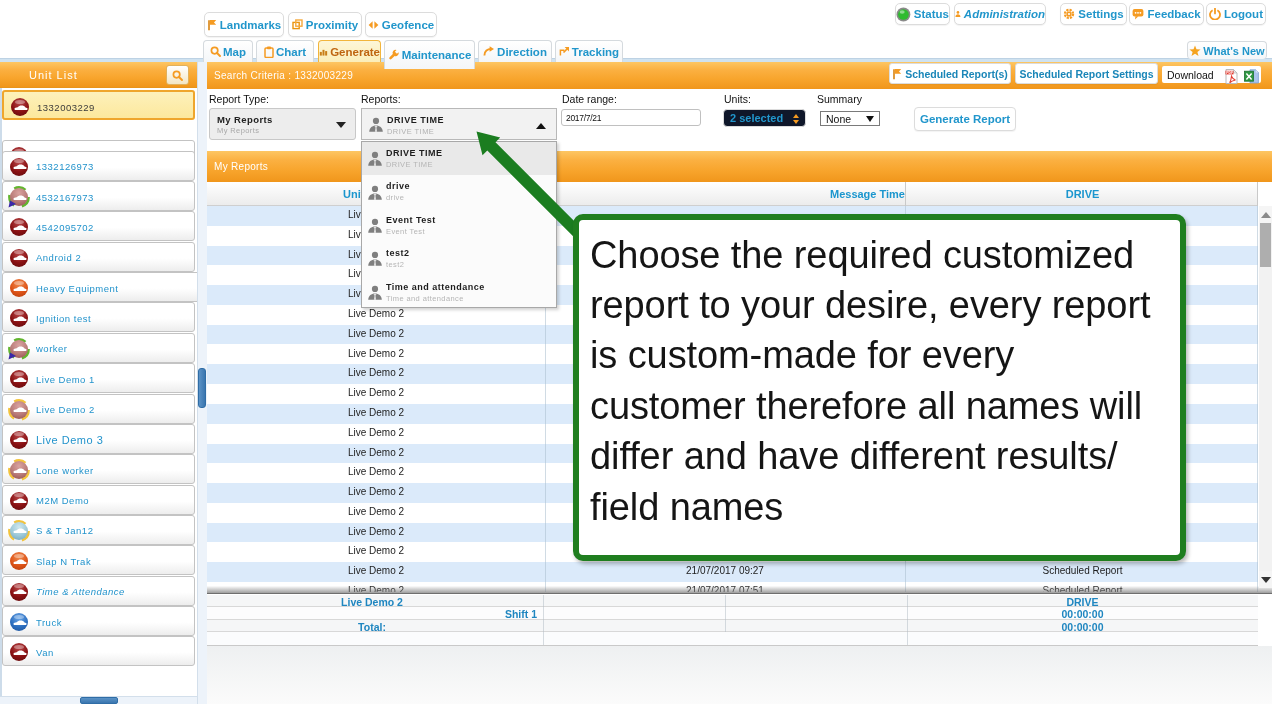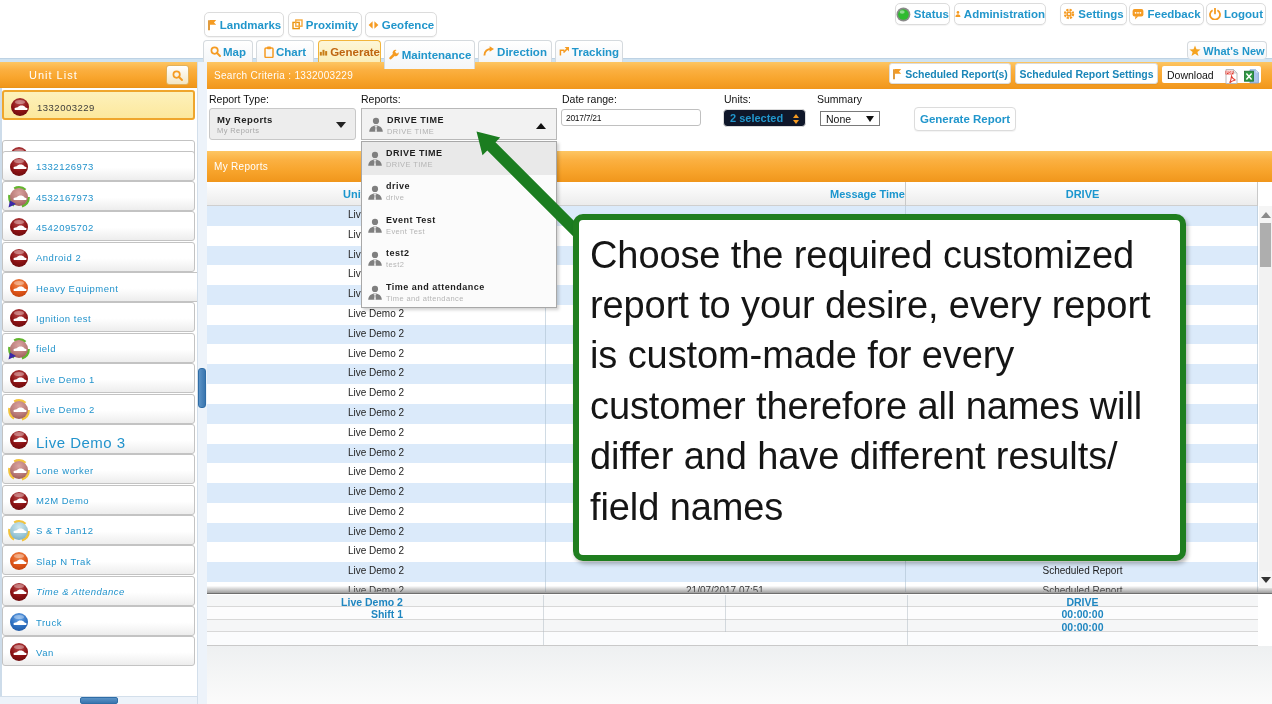--- a/index.html
+++ b/index.html
@@ -36,21 +36,21 @@
     <span style="margin-left:3px;">Geofence</span>
   </div>
 <div class="abs btn" style="left:895px;top:3px;width:55px;height:22px;border-radius:5px;">
     <svg class="ic" width="15" height="15" viewBox="0 0 15 15" style="">
       <circle cx="7.5" cy="7.5" r="7" fill="#8a8a8a"></circle>
       <circle cx="7.5" cy="7.5" r="5.4" fill="#2fbb2f"></circle>
       <ellipse cx="6.2" cy="5" rx="2.6" ry="1.8" fill="rgba(255,255,255,0.45)"></ellipse>
     </svg>
     <span style="margin-left:3px;">Status</span>
   </div>
-<div class="abs btn" style="left:954px;top:3px;width:92px;height:22px;border-radius:5px;">
+<div class="abs btn" style="left:954px;top:3px;width:92px;height:22px;border-radius:5px;font-style:italic;">
     <svg class="ic" width="11" height="12" viewBox="0 0 11 12" style="">
       <circle cx="5.5" cy="3" r="2.5" fill="#f59b22"></circle>
       <path d="M0.8 11.6c0-3.2 2.1-5 4.7-5s4.7 1.8 4.7 5z" fill="#f59b22"></path>
     </svg>
     <span style="margin-left:3px;">Administration</span>
   </div>
 <div class="abs btn" style="left:1060px;top:3px;width:67px;height:22px;border-radius:5px;">
     <svg class="ic" width="12" height="12" viewBox="0 0 12 12" style="">
       <circle cx="6" cy="6" r="4" fill="none" stroke="#f59b22" stroke-width="2.4" stroke-dasharray="2.1 1.05"></circle>
       <circle cx="6" cy="6" r="2.6" fill="#f59b22"></circle>
@@ -220,21 +220,21 @@
       </svg>
       <span style="position:absolute;left:2px;top:2px;width:18px;height:18px;border-radius:50%;background:radial-gradient(circle at 50% 28%,#d9a3a0 0%,#b97b78 55%,#8f4a47 100%);">
         <svg class="ic" width="15" height="6" viewBox="0 0 15 6" style="position:absolute;left:1.5px;top:6.5px;">
           <path d="M14.6 3.6c-.2-.7-1-1.1-2.1-1.2C11.6 1.1 10.2.5 8.6.5 7 .5 5.7 1 4.7 2.3c-1.6.1-2.9.6-3.2 1.4L1.8 5h12.4z" fill="#fff"></path>
         </svg>
       </span>
       <svg width="9" height="8" viewBox="0 0 9 8" style="position:absolute;left:0px;top:14px;">
         <path d="M0.5 7.5 8 4 2 0.5z" fill="#3b28a8"></path>
       </svg>
     </span>
-    <span style="position:absolute;left:33px;top:9.5px;font-size:9.5px;letter-spacing:0.5px;color:#2293cc;">field</span>
+    <span style="position:absolute;left:33px;top:9.5px;font-size:9.5px;letter-spacing:0.5px;color:#2293cc;">worker</span>
   </div>
 <div class="abs" style="left:2px;top:363.2px;width:193px;height:30px;background:linear-gradient(180deg,#ffffff 55%,#ededed 100%);border:1px solid #c3c3c3;border-radius:3px;">
     <span style="position:absolute;left:7px;top:6px;width:18px;height:18px;border-radius:50%;background:radial-gradient(circle at 50% 28%,#b9484a 0%,#8a1113 55%,#5c0b0c 100%);">
       <svg class="ic" width="15" height="6" viewBox="0 0 15 6" style="position:absolute;left:1.5px;top:6.5px;">
         <path d="M14.6 3.6c-.2-.7-1-1.1-2.1-1.2C11.6 1.1 10.2.5 8.6.5 7 .5 5.7 1 4.7 2.3c-1.6.1-2.9.6-3.2 1.4L1.8 5h12.4z" fill="#fff"></path>
       </svg>
       <span style="position:absolute;left:4px;top:1.5px;width:10px;height:4px;border-radius:50%;background:rgba(255,255,255,0.35);"></span>
     </span>
     <span style="position:absolute;left:33px;top:9.5px;font-size:9.5px;letter-spacing:0.5px;color:#2293cc;">Live Demo 1</span>
   </div>
@@ -251,21 +251,21 @@
     </span>
     <span style="position:absolute;left:33px;top:9.5px;font-size:9.5px;letter-spacing:0.5px;color:#2293cc;">Live Demo 2</span>
   </div>
 <div class="abs" style="left:2px;top:423.9px;width:193px;height:30px;background:linear-gradient(180deg,#ffffff 55%,#ededed 100%);border:1px solid #c3c3c3;border-radius:3px;">
     <span style="position:absolute;left:7px;top:6px;width:18px;height:18px;border-radius:50%;background:radial-gradient(circle at 50% 28%,#b9484a 0%,#8a1113 55%,#5c0b0c 100%);">
       <svg class="ic" width="15" height="6" viewBox="0 0 15 6" style="position:absolute;left:1.5px;top:6.5px;">
         <path d="M14.6 3.6c-.2-.7-1-1.1-2.1-1.2C11.6 1.1 10.2.5 8.6.5 7 .5 5.7 1 4.7 2.3c-1.6.1-2.9.6-3.2 1.4L1.8 5h12.4z" fill="#fff"></path>
       </svg>
       <span style="position:absolute;left:4px;top:1.5px;width:10px;height:4px;border-radius:50%;background:rgba(255,255,255,0.35);"></span>
     </span>
-    <span style="position:absolute;left:33px;top:9.5px;font-size:15px;letter-spacing:0.5px;color:#2293cc;text-align:right;">Live Demo 3</span>
+    <span style="position:absolute;left:33px;top:9.5px;font-size:11px;letter-spacing:0.5px;color:#2293cc;text-align:right;">Live Demo 3</span>
   </div>
 <div class="abs" style="left:2px;top:454.2px;width:193px;height:30px;background:linear-gradient(180deg,#ffffff 55%,#ededed 100%);border:1px solid #c3c3c3;border-radius:3px;">
     <span style="position:absolute;left:5px;top:4px;width:22px;height:22px;">
       <svg width="22" height="22" viewBox="0 0 22 22" style="position:absolute;left:0;top:0;">
         <circle cx="11" cy="11" r="9.6" fill="none" stroke="#f2c33c" stroke-width="2.6" stroke-dasharray="12 8"></circle>
       </svg>
       <span style="position:absolute;left:2px;top:2px;width:18px;height:18px;border-radius:50%;background:radial-gradient(circle at 50% 28%,#d9a3a0 0%,#b97b78 55%,#8f4a47 100%);">
         <svg class="ic" width="15" height="6" viewBox="0 0 15 6" style="position:absolute;left:1.5px;top:6.5px;">
           <path d="M14.6 3.6c-.2-.7-1-1.1-2.1-1.2C11.6 1.1 10.2.5 8.6.5 7 .5 5.7 1 4.7 2.3c-1.6.1-2.9.6-3.2 1.4L1.8 5h12.4z" fill="#fff"></path>
         </svg>
@@ -454,40 +454,42 @@
     <span style="position:absolute;left:0;top:3px;width:338px;text-align:center;" class="rowtxt">Live Demo 2</span>
   </div>
 <div class="abs" style="left:207px;top:522.6px;width:1051px;height:19.8px;background:#dbeafa;overflow:hidden;">
     <span style="position:absolute;left:0;top:3px;width:338px;text-align:center;" class="rowtxt">Live Demo 2</span>
   </div>
 <div class="abs" style="left:207px;top:542.4px;width:1051px;height:19.8px;background:#ffffff;overflow:hidden;">
     <span style="position:absolute;left:0;top:3px;width:338px;text-align:center;" class="rowtxt">Live Demo 2</span>
   </div>
 <div class="abs" style="left:207px;top:562.2px;width:1051px;height:19.8px;background:#dbeafa;overflow:hidden;">
     <span style="position:absolute;left:0;top:3px;width:338px;text-align:center;" class="rowtxt">Live Demo 2</span>
+    <span style="position:absolute;left:338px;top:3px;width:360px;text-align:center;" class="rowtxt">21/07/2017 09:27</span>
     <span style="position:absolute;left:700px;top:3px;width:351px;text-align:center;" class="rowtxt">Scheduled Report</span>
   </div>
 <div class="abs" style="left:207px;top:582.0px;width:1051px;height:10.0px;background:#ffffff;overflow:hidden;">
     <span style="position:absolute;left:0;top:3px;width:338px;text-align:center;" class="rowtxt">Live Demo 2</span>
     <span style="position:absolute;left:338px;top:3px;width:360px;text-align:center;" class="rowtxt">21/07/2017 07:51</span>
     <span style="position:absolute;left:700px;top:3px;width:351px;text-align:center;" class="rowtxt">Scheduled Report</span>
   </div>
 <div class="abs" style="left:545px;top:206px;width:1px;height:386px;background:rgba(170,190,205,0.55);"></div>
 <div class="abs" style="left:905px;top:206px;width:1px;height:386px;background:rgba(170,190,205,0.55);"></div>
 <div class="abs" style="left:1257px;top:206px;width:1px;height:386px;background:rgba(170,190,205,0.55);"></div>
 <div class="abs" style="left:207px;top:586px;width:1065px;height:8px;background:linear-gradient(180deg,rgba(210,210,210,0.05),rgba(125,125,125,0.75));border-bottom:1px solid #6e6e6e;"></div>
 <div class="abs" style="left:207px;top:595.0px;width:1051px;height:12.4px;background:#f5f6f7;overflow:hidden;border-bottom:1px solid #d8d8d8;">
     <span style="position:absolute;left:0;top:1px;width:330px;text-align:center;" class="sumtxt">Live Demo 2</span>
     <span style="position:absolute;left:700px;top:1px;width:351px;text-align:center;" class="sumtxt">DRIVE</span>
   </div>
 <div class="abs" style="left:207px;top:607.4px;width:1051px;height:12.4px;background:#fcfcfd;overflow:hidden;border-bottom:1px solid #d8d8d8;">
-    <span style="position:absolute;left:15px;top:1px;width:330px;text-align:center;" class="sumtxt">Shift 1</span>
+    <span style="position:absolute;left:0;top:1px;width:330px;text-align:right;" class="sumtxt">Shift 1</span>
     <span style="position:absolute;left:700px;top:1px;width:351px;text-align:center;" class="sumtxt">00:00:00</span>
   </div>
 <div class="abs" style="left:207px;top:619.8px;width:1051px;height:12.2px;background:#f5f6f7;overflow:hidden;border-bottom:1px solid #d8d8d8;">
+    <span style="position:absolute;left:0;top:1px;width:330px;text-align:center;" class="sumtxt">Total:</span>
     <span style="position:absolute;left:700px;top:1px;width:351px;text-align:center;" class="sumtxt">00:00:00</span>
   </div>
 <div class="abs" style="left:207px;top:632.0px;width:1051px;height:13.5px;background:#fbfcfd;overflow:hidden;border-bottom:1px solid #c9c9c9;"></div>
 <div class="abs" style="left:543px;top:595px;width:1px;height:50px;background:rgba(175,185,195,0.5);"></div>
 <div class="abs" style="left:907px;top:595px;width:1px;height:50px;background:rgba(175,185,195,0.5);"></div>
 <div class="abs" style="left:725px;top:595px;width:1px;height:37px;background:rgba(175,185,195,0.5);"></div>
 <div class="abs" style="left:207px;top:645.5px;width:1065px;height:58.5px;background:linear-gradient(180deg,#eef0f1,#fbfbfb);"></div>
 <div class="abs" style="left:1259px;top:206px;width:13px;height:382px;background:#f2f2f2;"></div>
 <div class="abs" style="left:1259px;top:206px;width:13px;height:17px;background:#f5f5f5;display:flex;align-items:center;justify-content:center;">
     <span style="width:0;height:0;border-left:5px solid transparent;border-right:5px solid transparent;border-bottom:6px solid #8a8a8a;"></span>

